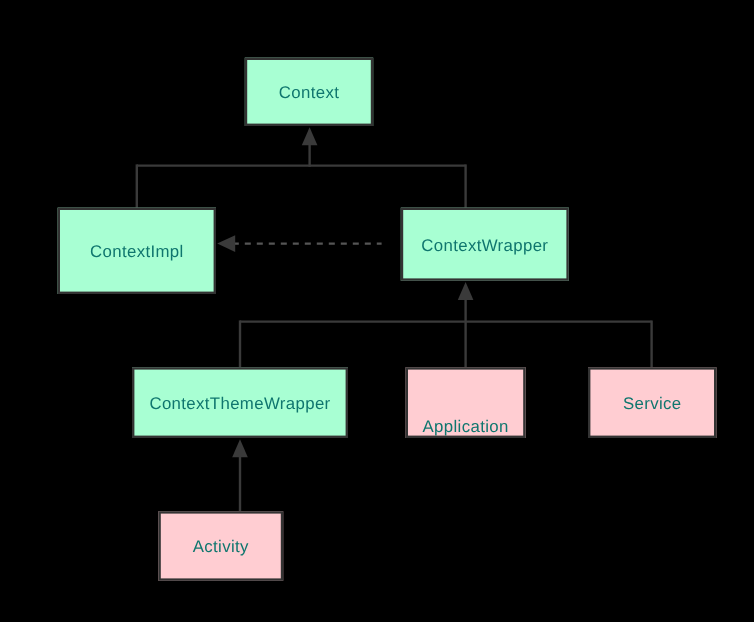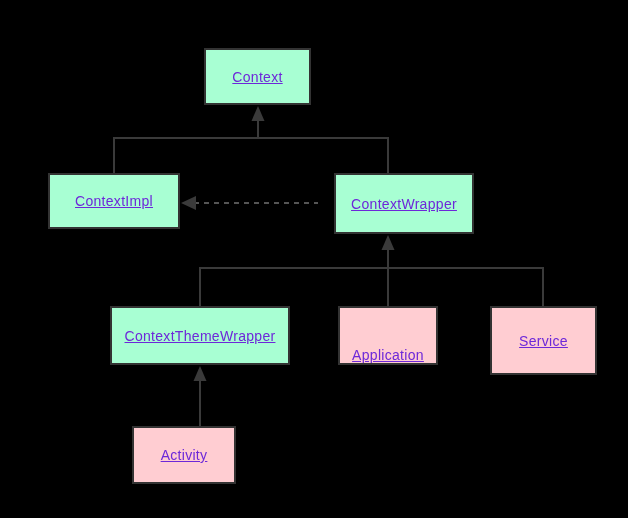--- a/index.html
+++ b/index.html
@@ -23,34 +23,33 @@
     height: 518px;
   }
   .node {
     position: absolute;
     box-sizing: border-box;
     border: 2px solid #333333;
     display: flex;
     align-items: center;
     justify-content: center;
     font-size: 14px;
-    color: #6d28d9;
+    color: #0f766e;
     text-align: center;
     letter-spacing: 0.3px;
-    text-decoration: underline;
   }
   .node-green { background: #a8ffd3; }
   .node-pink  { background: #ffcdd2; }
 
   #node-context             { left: 204px; top: 48px;  width: 107px; height: 57px; }
-  #node-contextimpl         { left: 48px;  top: 173px; width: 132px; height: 56px; }
+  #node-contextimpl         { left: 48px;  top: 173px; width: 132px; height: 72px; }
   #node-contextwrapper      { left: 318px; top: 173px; width: 140px; height: 61px; margin-left: 16px; }
   #node-contextthemewrapper { left: 110px; top: 306px; width: 180px; height: 59px; }
   #node-application         { left: 338px; top: 306px; width: 100px; height: 59px; align-items: flex-end; }
-  #node-service             { left: 490px; top: 306px; width: 107px; height: 69px; }
+  #node-service             { left: 490px; top: 306px; width: 107px; height: 59px; }
   #node-activity            { left: 132px; top: 426px; width: 104px; height: 58px; }
 
   .watermark {
     position: absolute;
     left: 344px;
     top: 462px;
     display: flex;
     align-items: center;
     gap: 7px;
     color: #f2f2f2;

